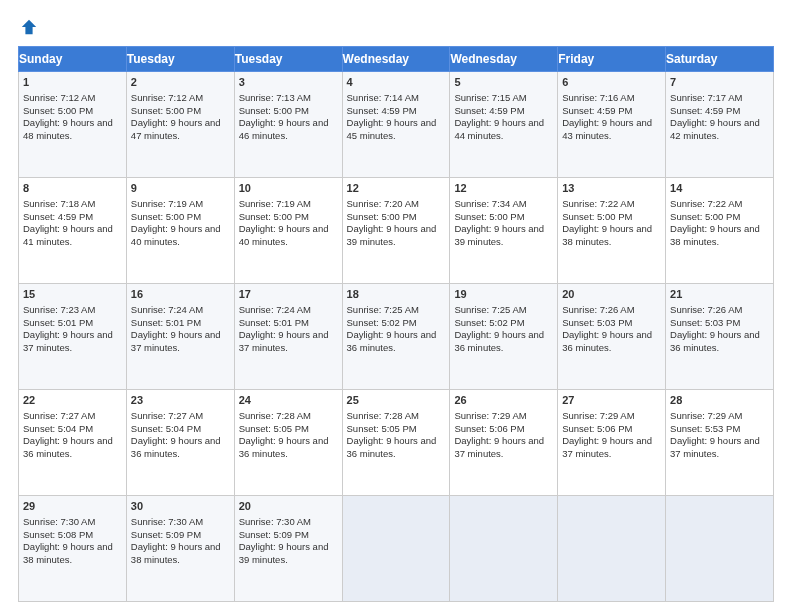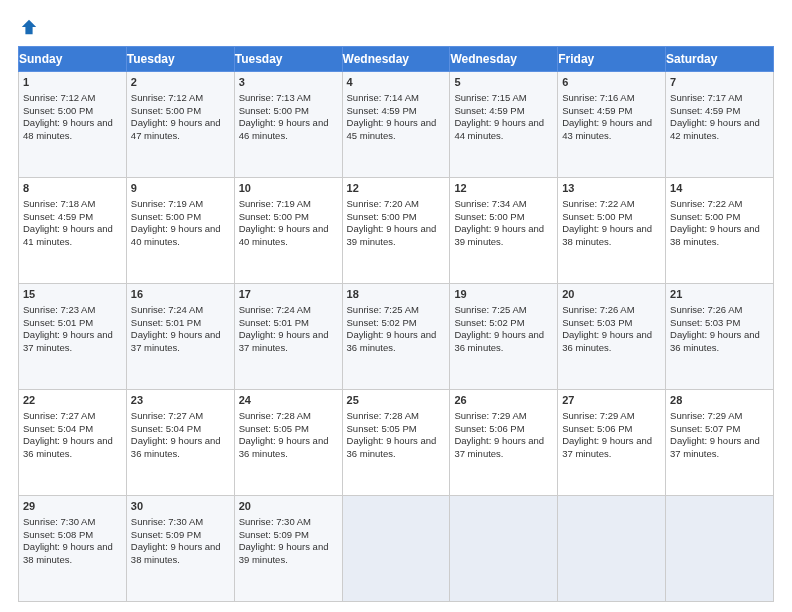--- a/index.html
+++ b/index.html
@@ -164,21 +164,21 @@
           <td><span class="day-num">20</span><span>Sunrise: 7:26 AM</span><br><span>Sunset: 5:03 PM</span><br><span>Daylight: 9 hours and 36 minutes.</span></td>
           <td><span class="day-num">21</span><span>Sunrise: 7:26 AM</span><br><span>Sunset: 5:03 PM</span><br><span>Daylight: 9 hours and 36 minutes.</span></td>
         </tr>
         <tr>
           <td><span class="day-num">22</span><span>Sunrise: 7:27 AM</span><br><span>Sunset: 5:04 PM</span><br><span>Daylight: 9 hours and 36 minutes.</span></td>
           <td><span class="day-num">23</span><span>Sunrise: 7:27 AM</span><br><span>Sunset: 5:04 PM</span><br><span>Daylight: 9 hours and 36 minutes.</span></td>
           <td><span class="day-num">24</span><span>Sunrise: 7:28 AM</span><br><span>Sunset: 5:05 PM</span><br><span>Daylight: 9 hours and 36 minutes.</span></td>
           <td><span class="day-num">25</span><span>Sunrise: 7:28 AM</span><br><span>Sunset: 5:05 PM</span><br><span>Daylight: 9 hours and 36 minutes.</span></td>
           <td><span class="day-num">26</span><span>Sunrise: 7:29 AM</span><br><span>Sunset: 5:06 PM</span><br><span>Daylight: 9 hours and 37 minutes.</span></td>
           <td><span class="day-num">27</span><span>Sunrise: 7:29 AM</span><br><span>Sunset: 5:06 PM</span><br><span>Daylight: 9 hours and 37 minutes.</span></td>
-          <td><span class="day-num">28</span><span>Sunrise: 7:29 AM</span><br><span>Sunset: 5:07 PM</span><br><span>Daylight: 9 hours and 37 minutes.</span></td>
+          <td><span class="day-num">28</span><span>Sunrise: 7:29 AM</span><br><span>Sunset: 5:53 PM</span><br><span>Daylight: 9 hours and 37 minutes.</span></td>
         </tr>
         <tr class="last-row">
           <td><span class="day-num">29</span><span>Sunrise: 7:30 AM</span><br><span>Sunset: 5:08 PM</span><br><span>Daylight: 9 hours and 38 minutes.</span></td>
           <td><span class="day-num">30</span><span>Sunrise: 7:30 AM</span><br><span>Sunset: 5:09 PM</span><br><span>Daylight: 9 hours and 38 minutes.</span></td>
           <td><span class="day-num">20</span><span>Sunrise: 7:30 AM</span><br><span>Sunset: 5:09 PM</span><br><span>Daylight: 9 hours and 39 minutes.</span></td>
           <td class="empty-cell"></td>
           <td class="empty-cell"></td>
           <td class="empty-cell"></td>
           <td class="empty-cell"></td>
         </tr>

